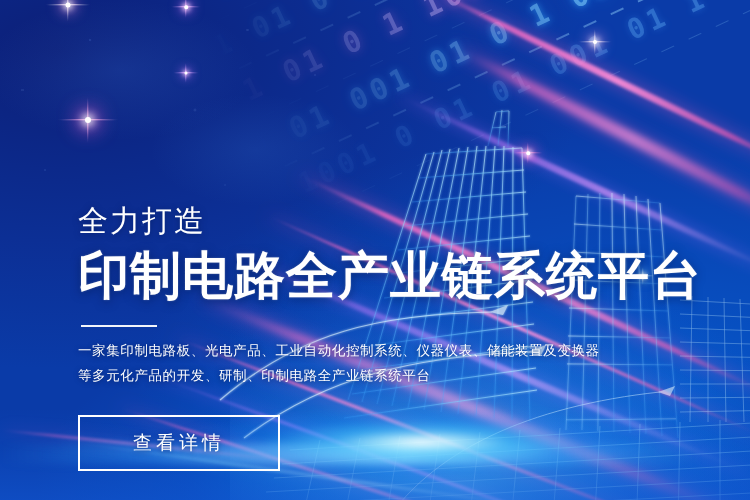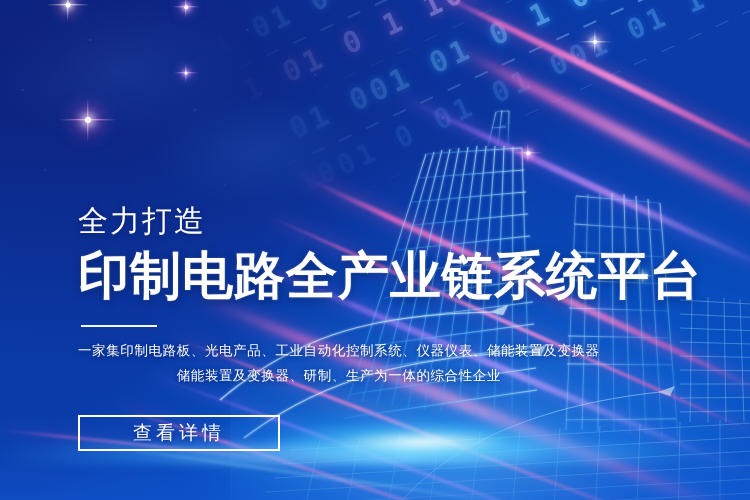--- a/index.html
+++ b/index.html
@@ -182,25 +182,25 @@
 
   .desc {
     position: absolute; left: 0; top: 326px;
     font-size: 13.5px;
     line-height: 25px;
     letter-spacing: .6px;
     color: #ffffff;
     white-space: nowrap;
     text-shadow: 0 1px 5px rgba(0,20,70,.65);
   }
-  .desc div { display: block; text-align: center; }
+  .desc div { display: block; }
 
   .cta {
     position: absolute; left: 0; top: 403px;
-    width: 202px; height: 36px;
+    width: 202px; height: 56px;
     border: 2px solid #ffffff;
     background: transparent;
     color: #ffffff;
     font-size: 19px;
     letter-spacing: 4px;
     font-weight: 400;
     font-family: inherit;
     display: flex; align-items: center; justify-content: center;
     cursor: pointer;
     text-shadow: 0 1px 5px rgba(0,20,70,.5);
@@ -432,19 +432,19 @@
   <div class="content">
 
     <div class="eyebrow">全力打造</div>
 
     <div class="headline">印制电路全产业链系统平台</div>
 
     <div class="divider"></div>
 
     <div class="desc">
       <div>一家集印制电路板、光电产品、工业自动化控制系统、仪器仪表、储能装置及变换器</div>
-      <div>储能装置及变换器、研制、生产为一体的综合性企业</div>
+      <div>等多元化产品的开发、研制、印制电路全产业链系统平台</div>
     </div>
 
     <button class="cta" type="button">查看详情</button>
   </div>
 
 </div>
 
 </body></html>

